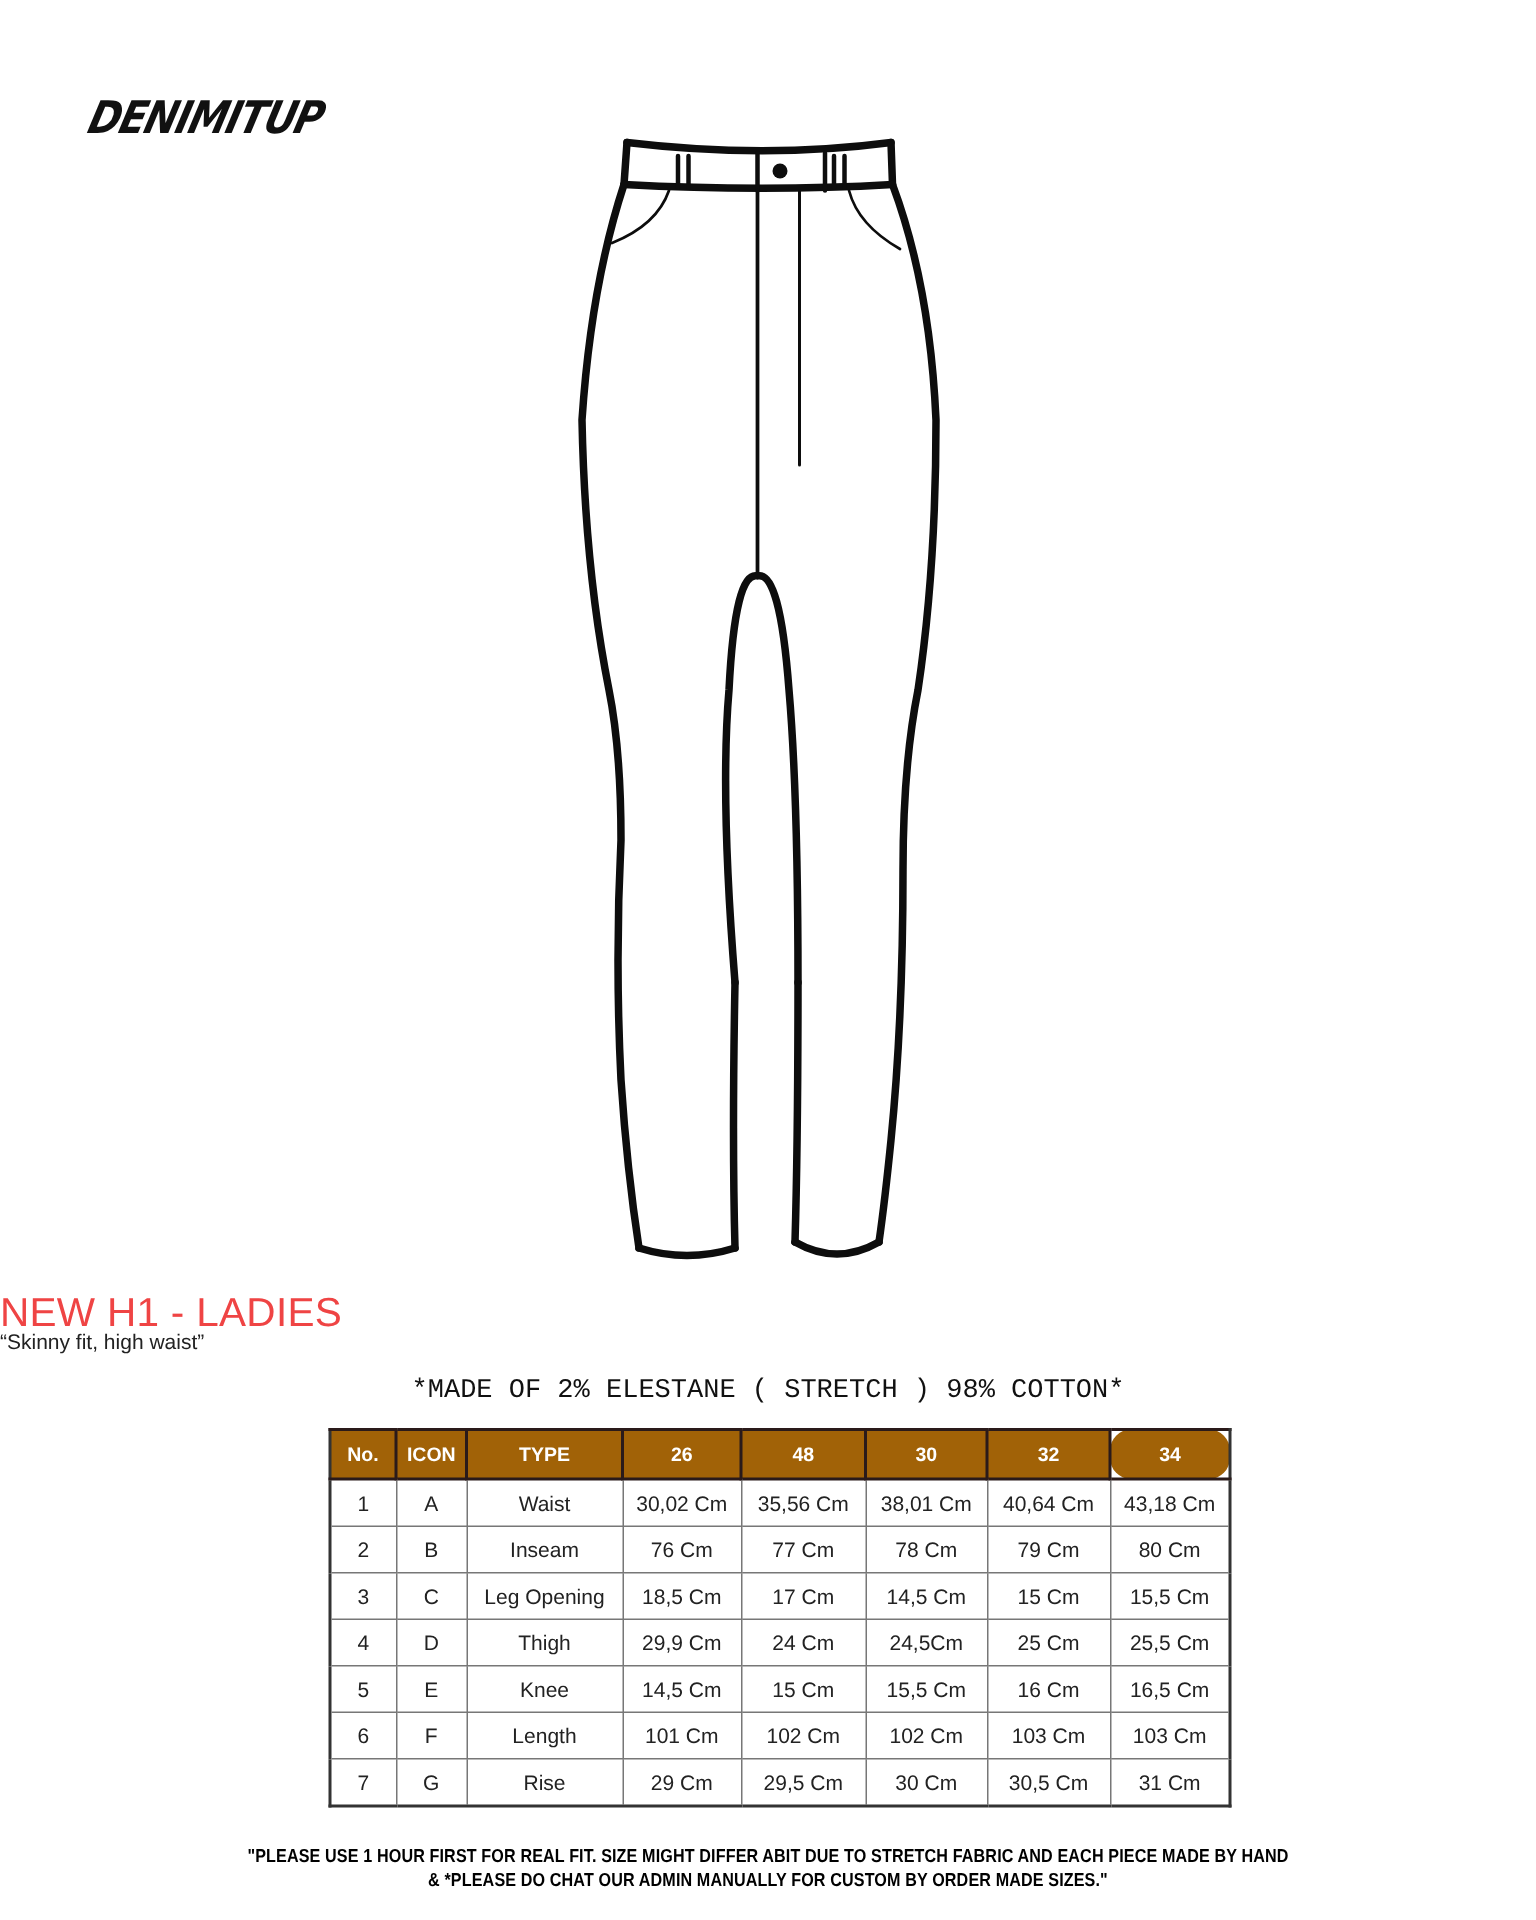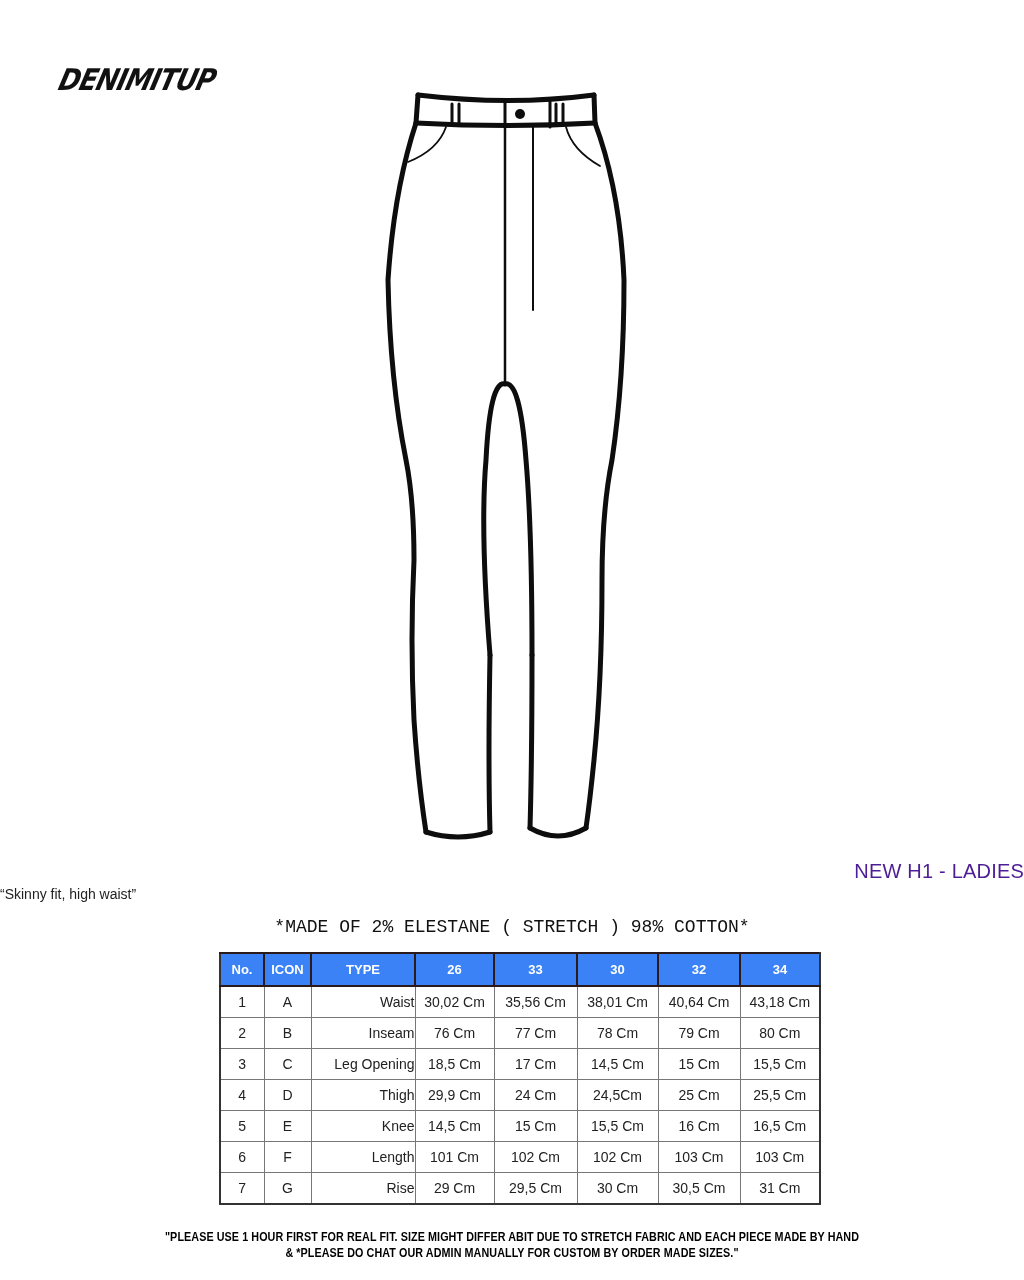--- a/index.html
+++ b/index.html
@@ -35,23 +35,23 @@
     width: 260px;
     height: 770px;
   }
   .figure svg { width: 100%; height: 100%; display: block; }
 
   .title {
     position: absolute;
     left: 0;
     width: 1024px;
     top: 860px;
-    text-align: right;
-    font-size: 20px;
-    color: #4c1d95;
+    text-align: left;
+    font-size: 27px;
+    color: #ef4444;
     letter-spacing: 0.2px;
   }
   .subtitle {
     position: absolute;
     left: 0;
     width: 1024px;
     top: 886px;
     font-size: 14px;
     color: #222;
   }
@@ -68,50 +68,50 @@
 
   table.size-table {
     position: absolute;
     left: 219px;
     top: 952px;
     border-collapse: collapse;
     font-size: 14px;
     color: #222;
   }
   table.size-table th {
-    background: #3b82f6;
+    background: #a16207;
     color: #ffffff;
     font-weight: bold;
     font-size: 13px;
     height: 31px;
     border: 2px solid #2a1a1a;
     padding: 0;
     text-align: center;
   }
   table.size-table td {
     height: 30px;
     border: 1.5px solid #777777;
     padding: 0;
     text-align: center;
   }
   table.size-table tr td:first-child,
   table.size-table tr th:first-child { border-left: 2px solid #333; }
   table.size-table tr td:last-child,
   table.size-table tr th:last-child { border-right: 2px solid #333; }
   table.size-table tbody tr:last-child td { border-bottom: 2px solid #333; }
-  table.size-table td.type { text-align: right; }
+  table.size-table td.type { text-align: center; }
 
   .col-no { width: 42px; }
   .col-icon { width: 45px; }
   .col-type { width: 102px; }
   .col-26 { width: 77px; }
   .col-28 { width: 81px; }
   .col-30 { width: 79px; }
   .col-32 { width: 80px; }
-  .col-34 { width: 78px; }
+  .col-34 { width: 78px; border-radius: 14px; }
 
   .disclaimer {
     position: absolute;
     left: 0;
     width: 1024px;
     top: 1229px;
     text-align: center;
     font-family: "Liberation Sans", sans-serif;
     font-weight: bold;
     font-size: 12.5px;
@@ -170,21 +170,21 @@
 <div class="subtitle">“Skinny fit, high waist”</div>
 <div class="material">*MADE OF 2% ELESTANE ( STRETCH ) 98% COTTON*</div>
 
 <table class="size-table">
   <thead>
     <tr>
       <th class="col-no">No.</th>
       <th class="col-icon">ICON</th>
       <th class="col-type">TYPE</th>
       <th class="col-26">26</th>
-      <th class="col-28">33</th>
+      <th class="col-28">48</th>
       <th class="col-30">30</th>
       <th class="col-32">32</th>
       <th class="col-34">34</th>
     </tr>
   </thead>
   <tbody>
     <tr>
       <td>1</td>
       <td>A</td>
       <td class="type">Waist</td>

